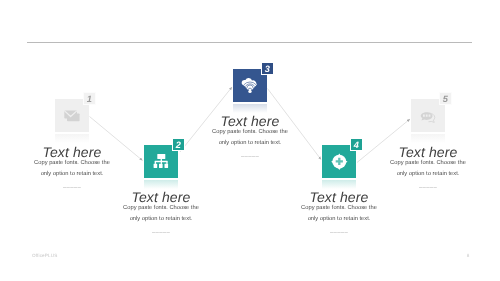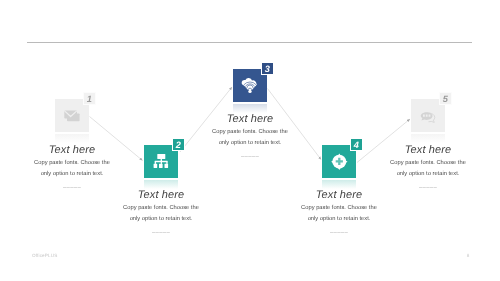--- a/index.html
+++ b/index.html
@@ -9,21 +9,21 @@
   .slide{position:relative;width:500px;height:281px;background:#fff;overflow:hidden;}
   .divider{position:absolute;left:27px;top:42px;width:445px;height:1px;background:#bababa;}
   svg.lines{position:absolute;left:0;top:0;width:500px;height:281px;}
 
   .iconbox{position:absolute;width:34px;height:33px;}
   .iconbox > svg{position:absolute;left:0;top:0;width:34px;height:33px;display:block;}
   .reflect{position:absolute;width:34px;height:9.5px;}
   .badge{position:absolute;width:13.6px;height:13.4px;box-sizing:border-box;
          border:0.9px solid #ffffff;
          text-align:center;font-style:italic;font-weight:bold;font-size:9.2px;line-height:13.4px;}
-  .title{position:absolute;width:120px;text-align:center;font-style:italic;font-size:11px;
+  .title{position:absolute;width:120px;text-align:center;font-style:italic;font-size:14px;
          color:#414141;white-space:nowrap;letter-spacing:0.1px;}
   .body{position:absolute;width:78px;text-align:center;font-size:5.75px;color:#4a4a4a;line-height:10.6px;}
   .tiny{position:absolute;width:120px;text-align:center;font-size:6.6px;color:#dadada;letter-spacing:0.7px;
         transform:scale(0.5);transform-origin:center top;}
 
   .footer{position:absolute;left:32px;top:253px;font-size:4.6px;color:#c6c6c6;letter-spacing:.15px;}
   .pageno{position:absolute;left:462px;top:253px;width:12px;text-align:center;font-size:4.6px;color:#cfcfcf;}
 
   
   .s1-box{left:55px;top:99px;}   .s1-ref{left:55px;top:133.5px;}   .s1-badge{left:82.5px;top:91.5px;}

